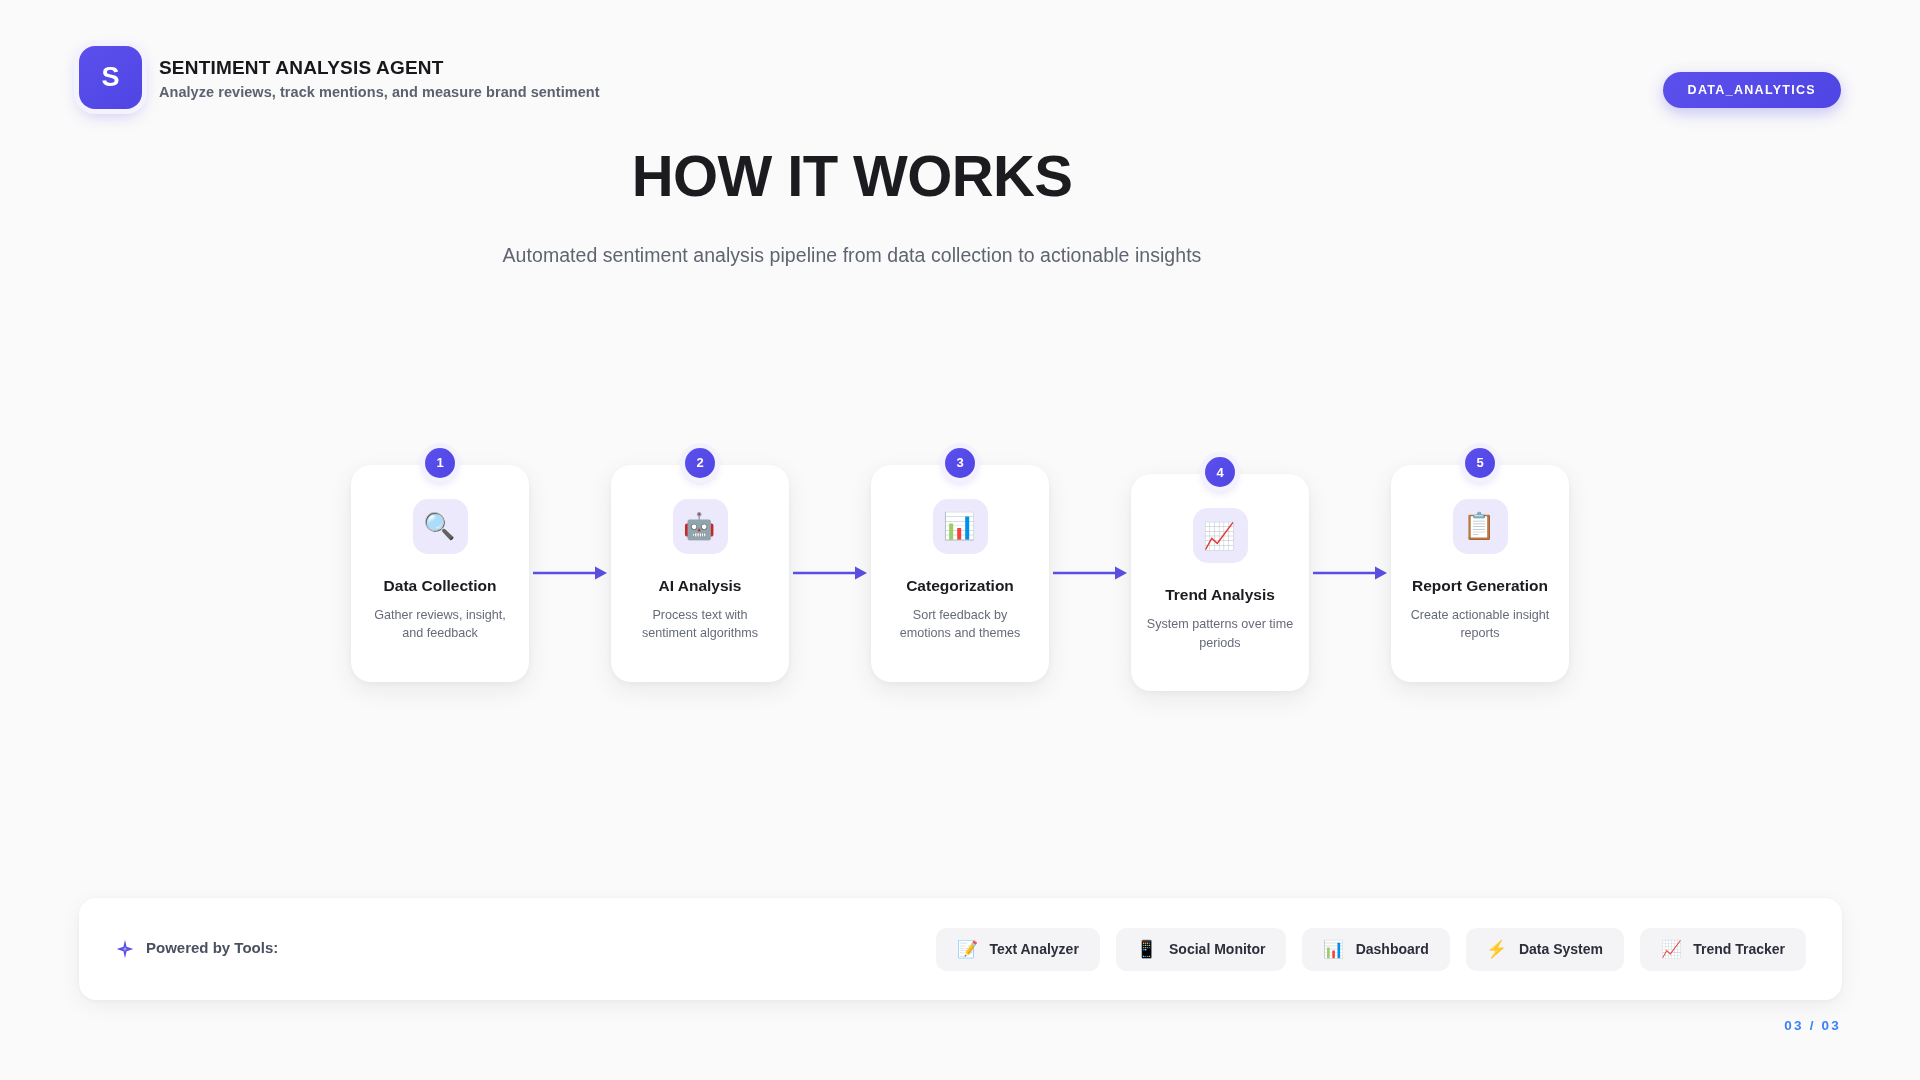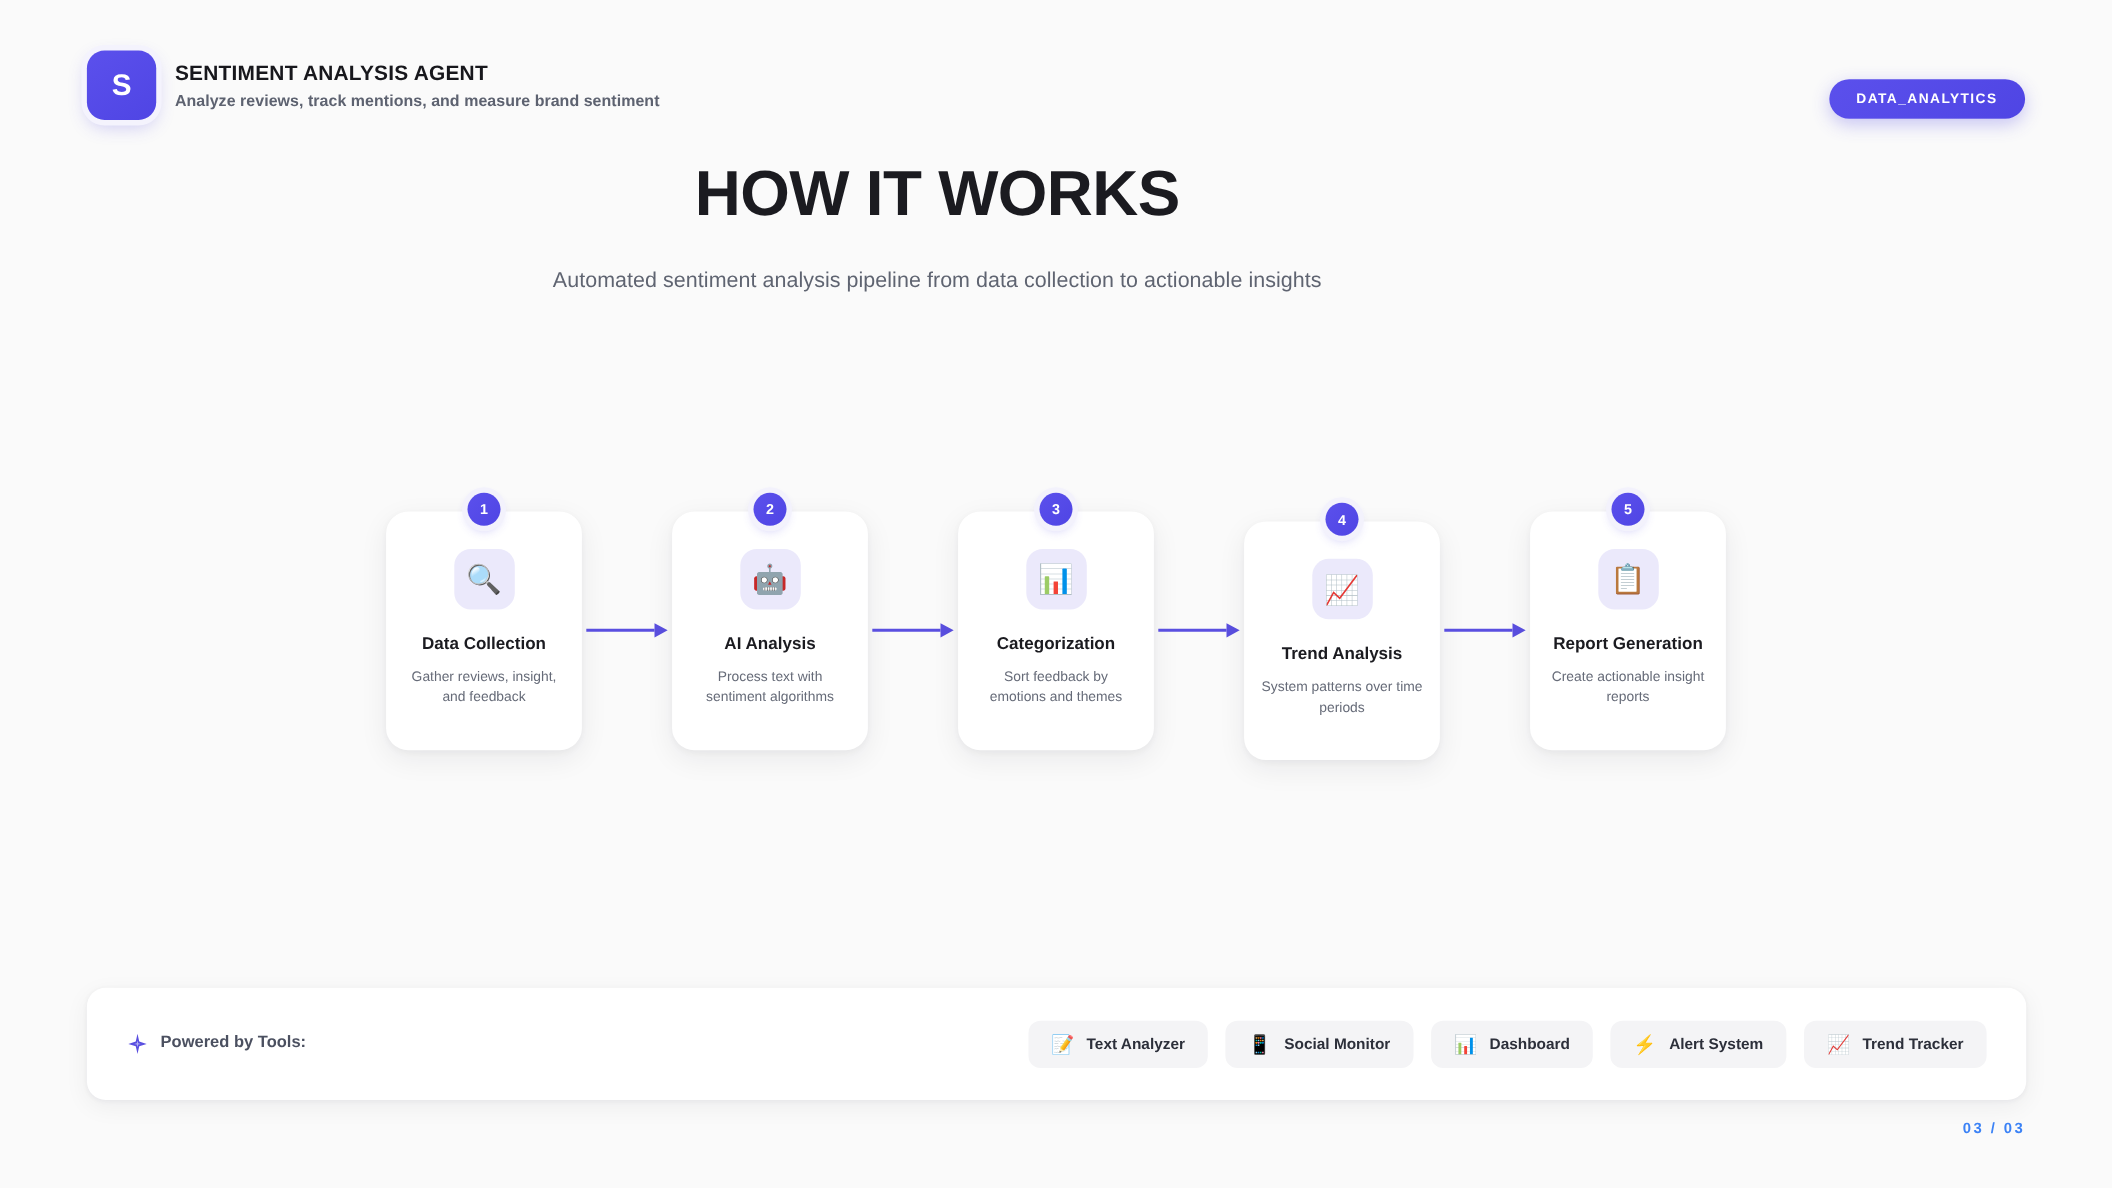--- a/index.html
+++ b/index.html
@@ -225,21 +225,21 @@
         <div class="chip">
           <span class="chip-ico">📱</span>
           <span>Social Monitor</span>
         </div>
         <div class="chip">
           <span class="chip-ico">📊</span>
           <span>Dashboard</span>
         </div>
         <div class="chip">
           <span class="chip-ico">⚡</span>
-          <span>Alert System</span>
+          <span>Data System</span>
         </div>
         <div class="chip">
           <span class="chip-ico">📈</span>
           <span>Trend Tracker</span>
         </div>
       </div>
   </div>
 
   <div class="pager">03 / 03</div>
 

